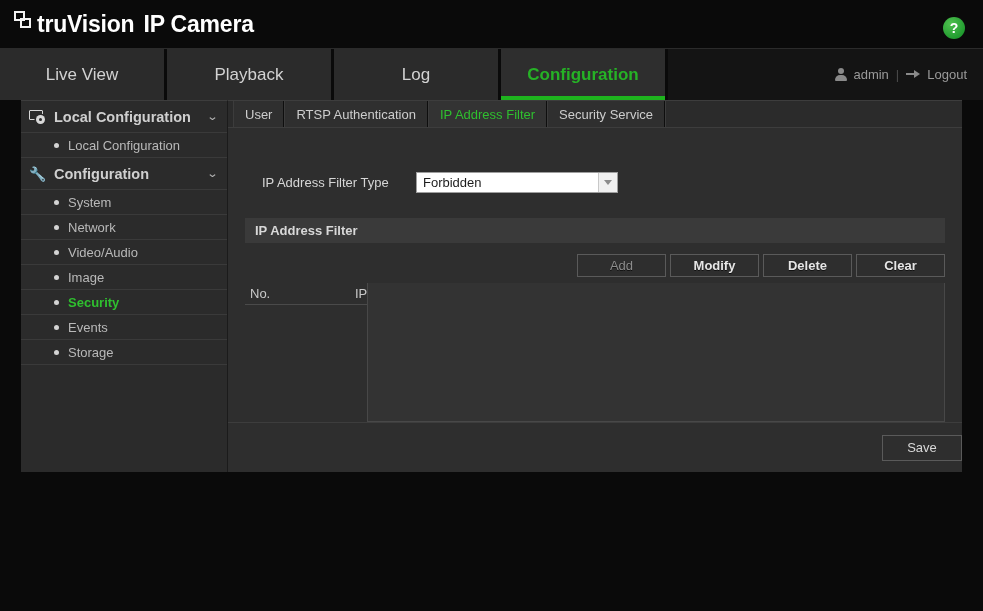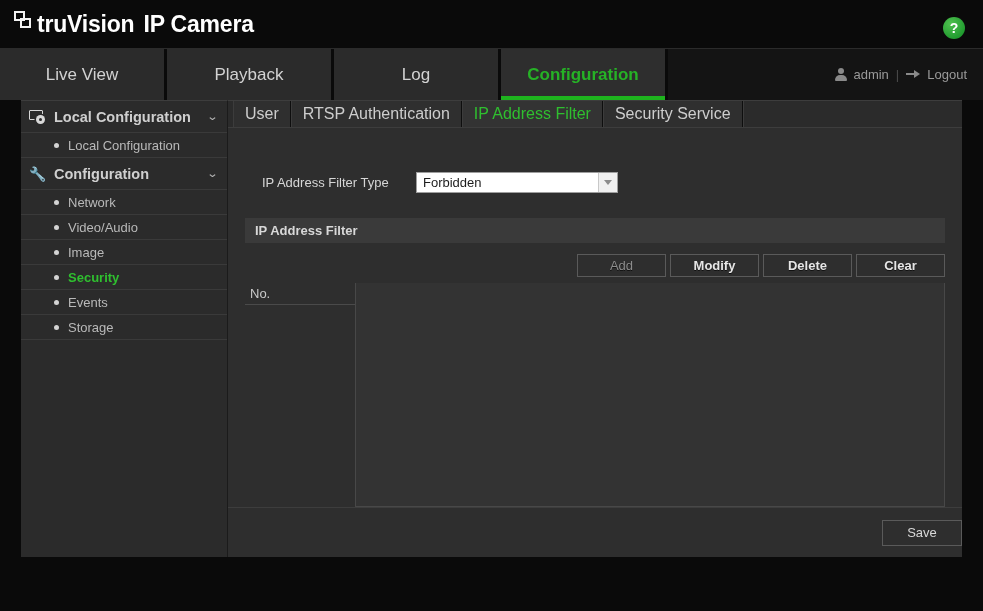--- a/index.html
+++ b/index.html
@@ -155,21 +155,21 @@
     left: 8px; top: 1px;
     width: 0; height: 0;
     border-top: 4px solid transparent;
     border-bottom: 4px solid transparent;
     border-left: 6px solid #8a8a8a;
   }
 
   
   .page {
     display: flex;
-    height: 457px;
+    height: 372px;
     background: #fde047;
   }
 
   
   .sidebar-wrap {
     width: 228px;
     padding-left: 21px;
     background: #0a0a0a;
   }
   .sidebar {
@@ -277,21 +277,21 @@
     display: flex;
     align-items: stretch;
     background: #2b2b2b;
     border-bottom: 1px solid #3d3d3d;
     padding-left: 5px;
   }
   .subtab {
     display: flex;
     align-items: center;
     padding: 0 11px;
-    font-size: 16px;
+    font-size: 13px;
     color: #cdcdcd;
     background: #2f2f2f;
     border-right: 1px solid #0e0e0e;
     border-left: 1px solid #3c3c3c;
     cursor: pointer;
   }
   .subtab.active {
     color: #2fbf2f;
     background: #333333;
   }
@@ -502,20 +502,24 @@
         <span>Local Configuration</span>
       </div>
 
       <div class="grp-head">
         <span class="gicon ico-wrench">🔧</span>
         <span class="glabel">Configuration</span>
         <span class="chev">⌄</span>
       </div>
       <div class="sub-item">
         <span class="dot"></span>
+        <span>System</span>
+      </div>
+      <div class="sub-item">
+        <span class="dot"></span>
         <span>Network</span>
       </div>
       <div class="sub-item">
         <span class="dot"></span>
         <span>Video/Audio</span>
       </div>
       <div class="sub-item">
         <span class="dot"></span>
         <span>Image</span>
       </div>
@@ -564,20 +568,21 @@
         <div class="btn-row">
           <div class="abtn disabled">Add</div>
           <div class="abtn">Modify</div>
           <div class="abtn">Delete</div>
           <div class="abtn">Clear</div>
         </div>
 
         <div class="tbl">
           <div class="tbl-head">
             <span class="th-no">No.</span>
+            <span class="th-ip">IP</span>
           </div>
           <div class="tbl-body"></div>
         </div>
 
       </div>
 
       <div class="footer">
         <div class="save-btn">Save</div>
       </div>
 

